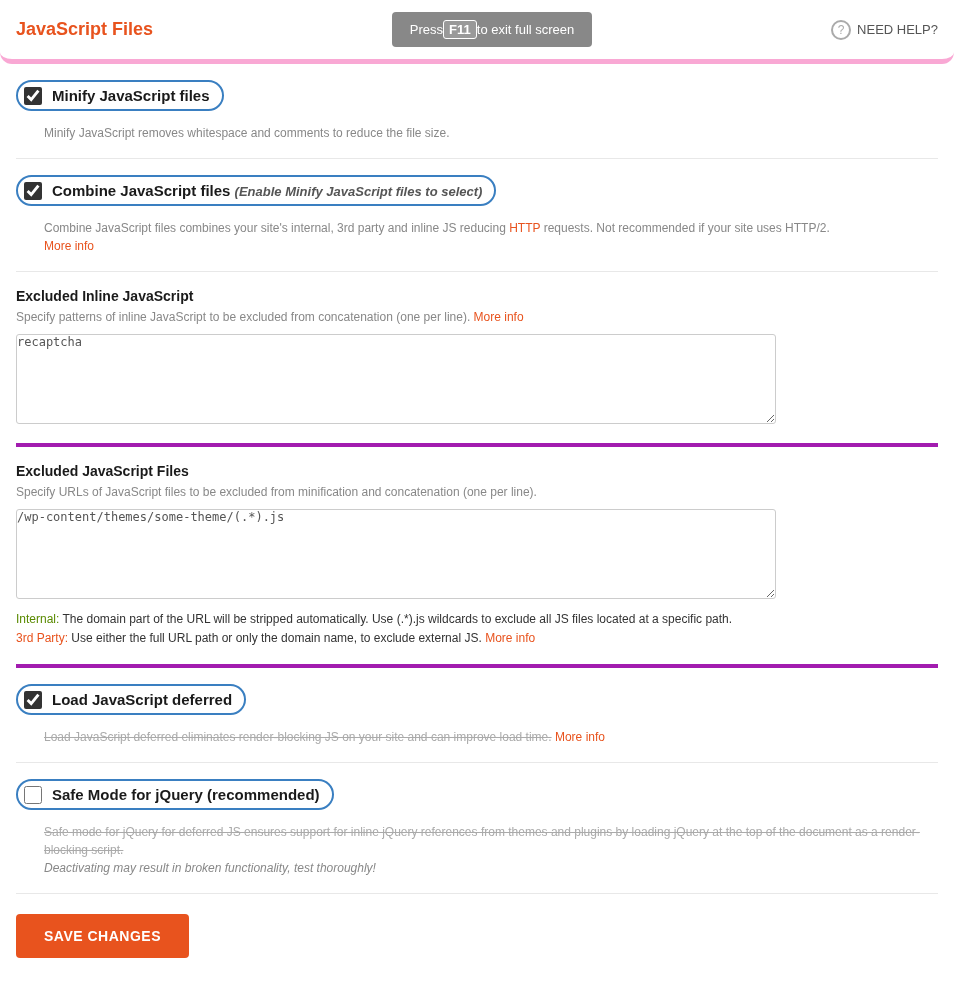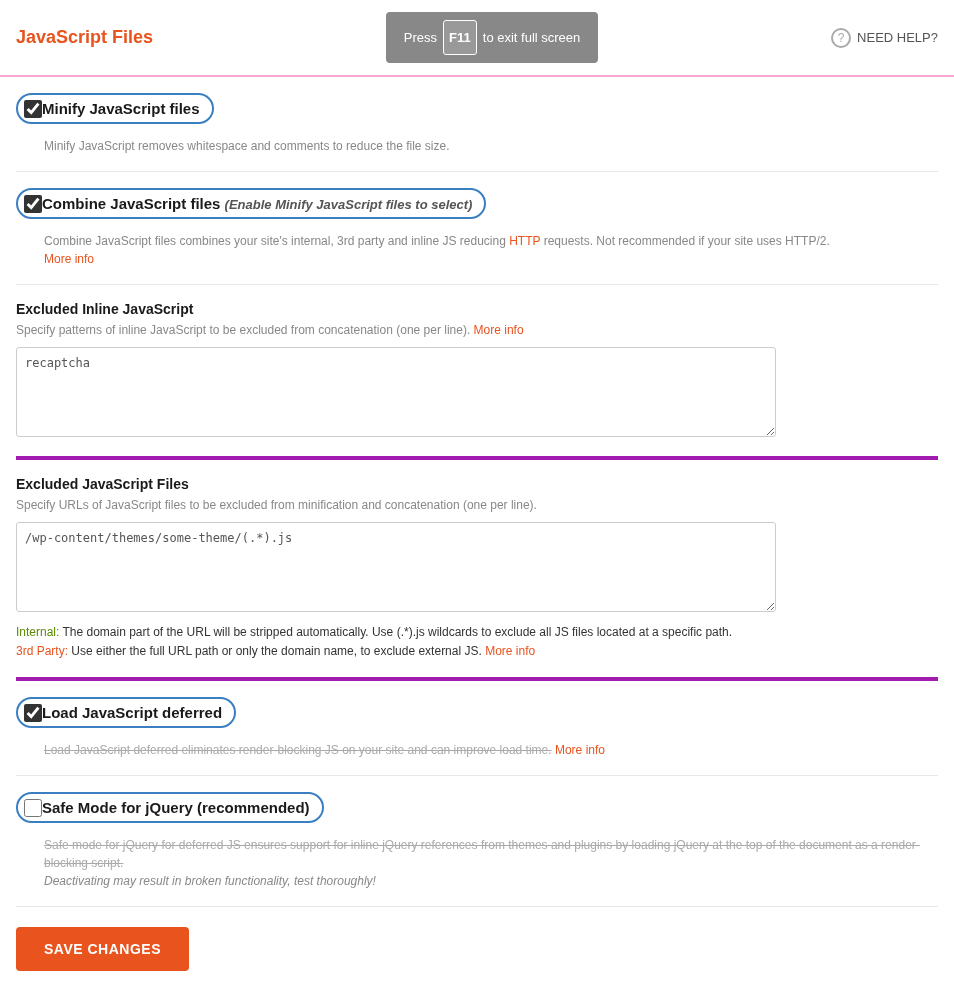--- a/index.html
+++ b/index.html
@@ -16,41 +16,41 @@
       min-height: 993px;
       position: relative;
     }
     
     .header {
       display: flex;
       align-items: center;
       justify-content: space-between;
       padding: 12px 16px;
       background: #fff;
-      border-bottom: 2px solid #f9a8d4;
+      border-bottom: 5px solid #f9a8d4;
+      border-radius: 12px;
     }
     .page-title {
       color: #e8531e;
       font-size: 18px;
       font-weight: bold;
     }
     .fullscreen-notice {
       background: #888;
       color: #fff;
       padding: 8px 18px;
       border-radius: 4px;
       font-size: 13px;
       display: flex;
       align-items: center;
-      gap: 6px;
     }
     .fullscreen-notice .key {
       border: 1px solid #fff;
       border-radius: 3px;
-      padding: 9px 5px;
+      padding: 1px 5px;
       font-weight: bold;
       background: rgba(255,255,255,0.15);
     }
     .need-help {
       display: flex;
       align-items: center;
       gap: 6px;
       color: #555;
       font-size: 13px;
       cursor: pointer;
@@ -111,21 +111,21 @@
       line-height: 1.5;
     }
     .section-desc a, .link {
       color: #e8531e;
       text-decoration: none;
     }
     
     .circle-annotation {
       display: inline-flex;
       align-items: center;
-      gap: 0;
+      gap: 10px;
       border: 2.5px solid #3a7fc1;
       border-radius: 30px;
       padding: 4px 12px 4px 6px;
     }
     
     .field-section {
       padding: 16px 0;
       border-bottom: 4px solid #a21caf;
     }
     .field-label {
@@ -143,21 +143,20 @@
     .field-desc a {
       color: #e8531e;
       text-decoration: none;
     }
     textarea {
       width: 100%;
       max-width: 760px;
       min-height: 90px;
       border: 1px solid #ccc;
       border-radius: 3px;
-      padding: 8px;
       font-size: 12px;
       color: #555;
       resize: vertical;
       font-family: monospace;
     }
     .info-text {
       margin-top: 8px;
       font-size: 12px;
       line-height: 1.6;
     }

